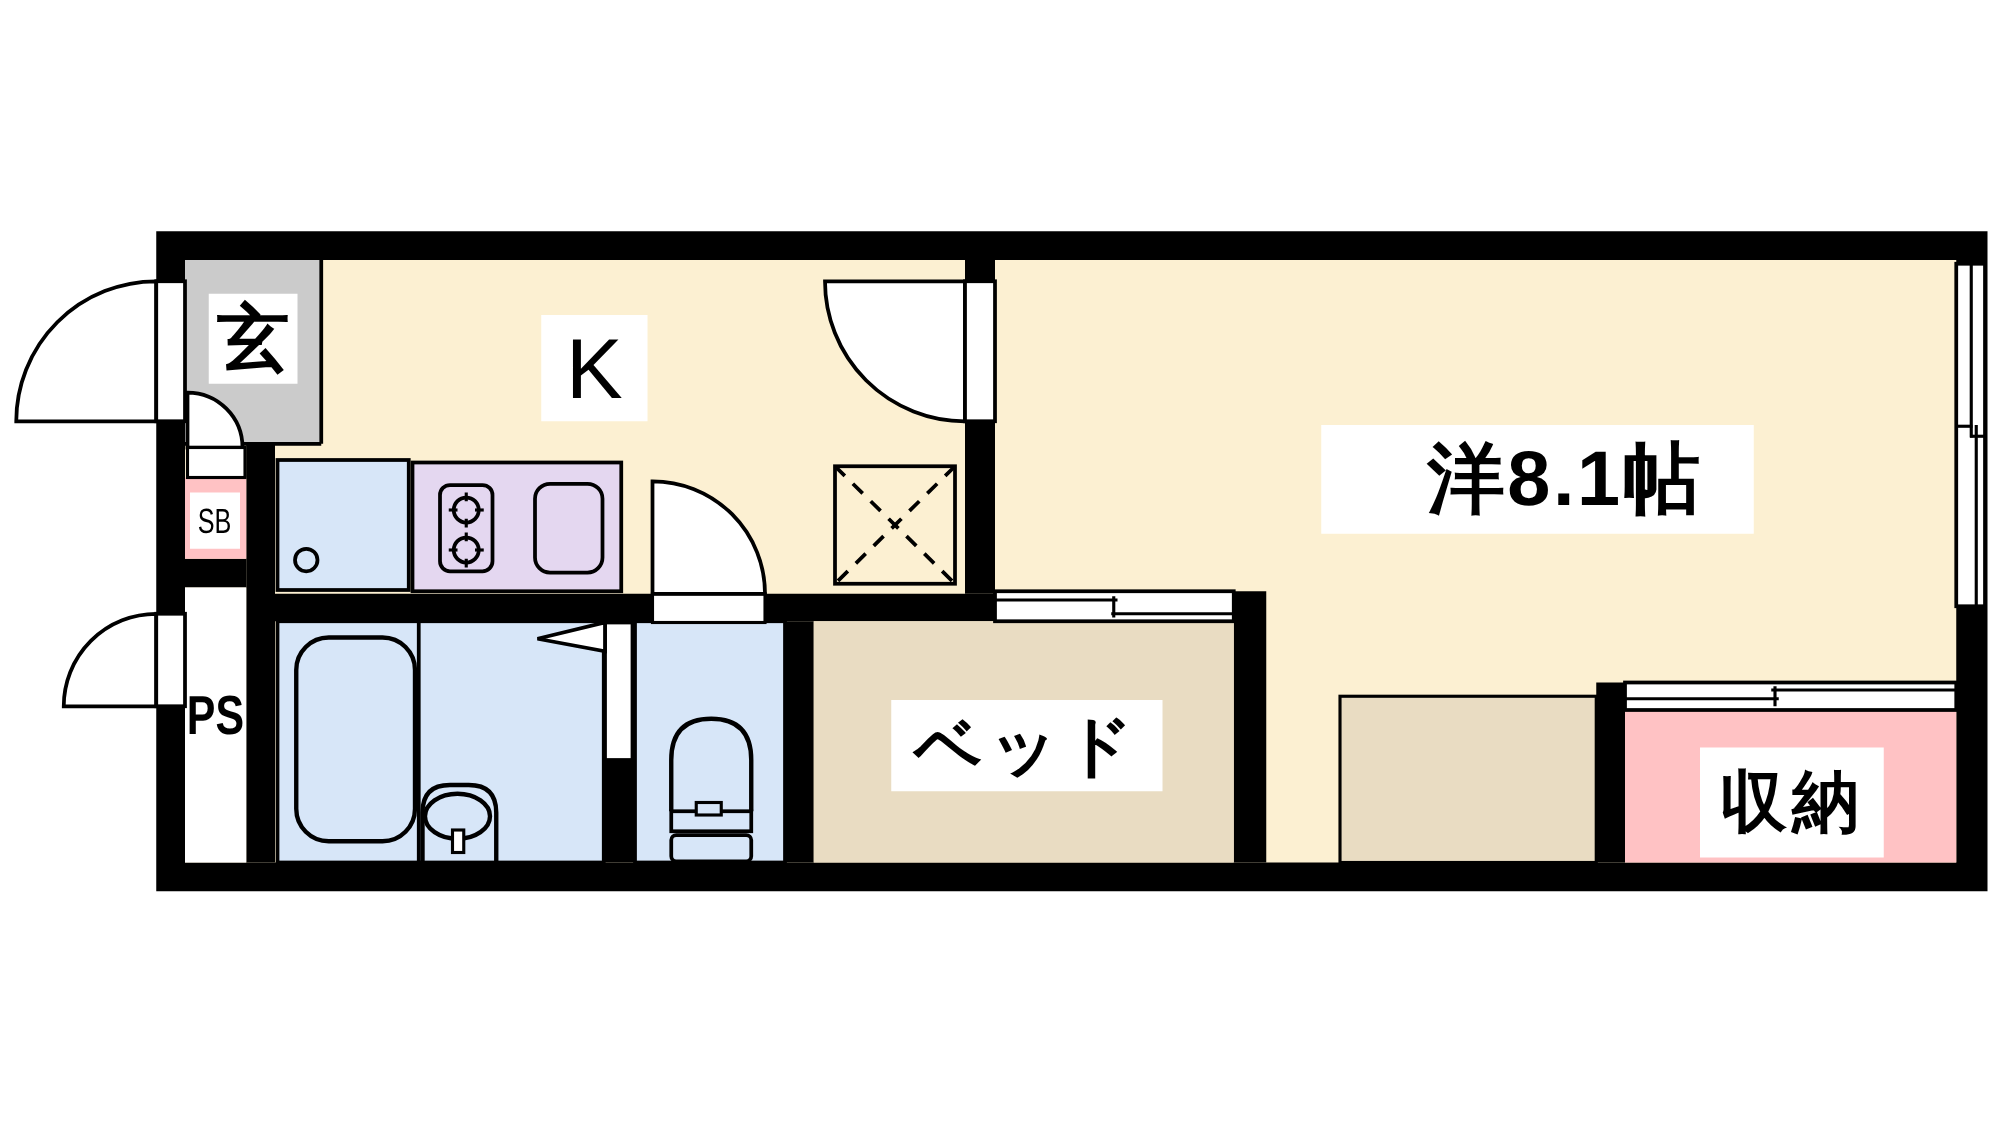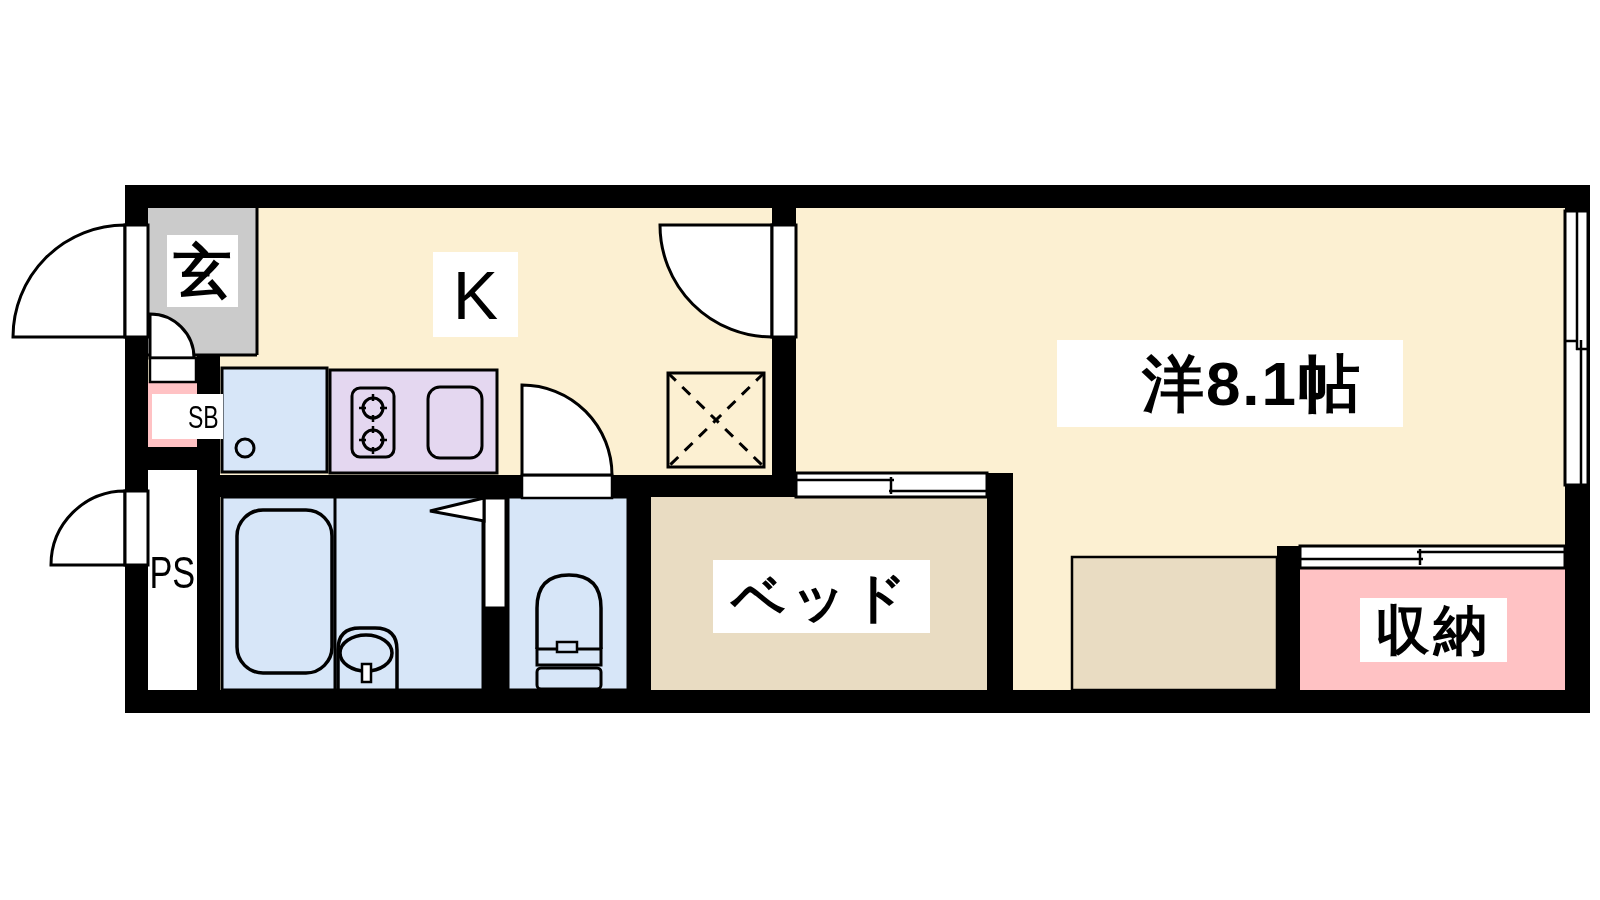--- a/index.html
+++ b/index.html
@@ -5,24 +5,24 @@
   html,body{margin:0;padding:0;background:#fff;}
   #stage{position:relative;width:1600px;height:900px;background:#fff;overflow:hidden;
          font-family:"Liberation Sans","DejaVu Sans",sans-serif;}
   #plan-svg{position:absolute;left:0;top:0;}
   .label{position:absolute;background:#fff;display:flex;align-items:center;justify-content:center;
          color:#000;font-weight:bold;line-height:1;white-space:nowrap;}
   .lbl-genkan{left:167px;top:235px;width:71px;height:72px;font-size:58px;}
   .lbl-k{left:433px;top:252px;width:85px;height:85px;font-size:68px;font-weight:normal;}
   .lbl-west{left:1057px;top:340px;width:302px;height:87px;font-size:62px;letter-spacing:2px;padding-left:44px;}
   .lbl-bed{left:713px;top:560px;width:217px;height:73px;font-size:54px;letter-spacing:5px;}
-  .lbl-storage{left:1360px;top:598px;width:147px;height:64px;font-size:54px;letter-spacing:4px;}
-  .lbl-sb{left:152px;top:394px;width:40px;height:45px;font-size:32px;font-weight:normal;padding-left:31px;}
+  .lbl-storage{left:1360px;top:598px;width:147px;height:88px;font-size:54px;letter-spacing:4px;}
+  .lbl-sb{left:152px;top:394px;width:40px;height:45px;font-size:28px;font-weight:normal;}
   .lbl-sb span{display:inline-block;transform:scaleX(.72);}
-  .lbl-ps{left:146px;top:548px;width:53px;height:50px;font-size:44px;font-weight:normal;background:transparent;}
+  .lbl-ps{left:146px;top:548px;width:53px;height:50px;font-size:44px;font-weight:bold;background:transparent;}
   .lbl-ps span{display:inline-block;transform:scaleX(.78);}
 </style>
 </head>
 <body>
 
 <div id="stage">
 
   <svg id="plan-svg" width="1600" height="900" viewBox="0 0 1600 900">
 
     <g>

